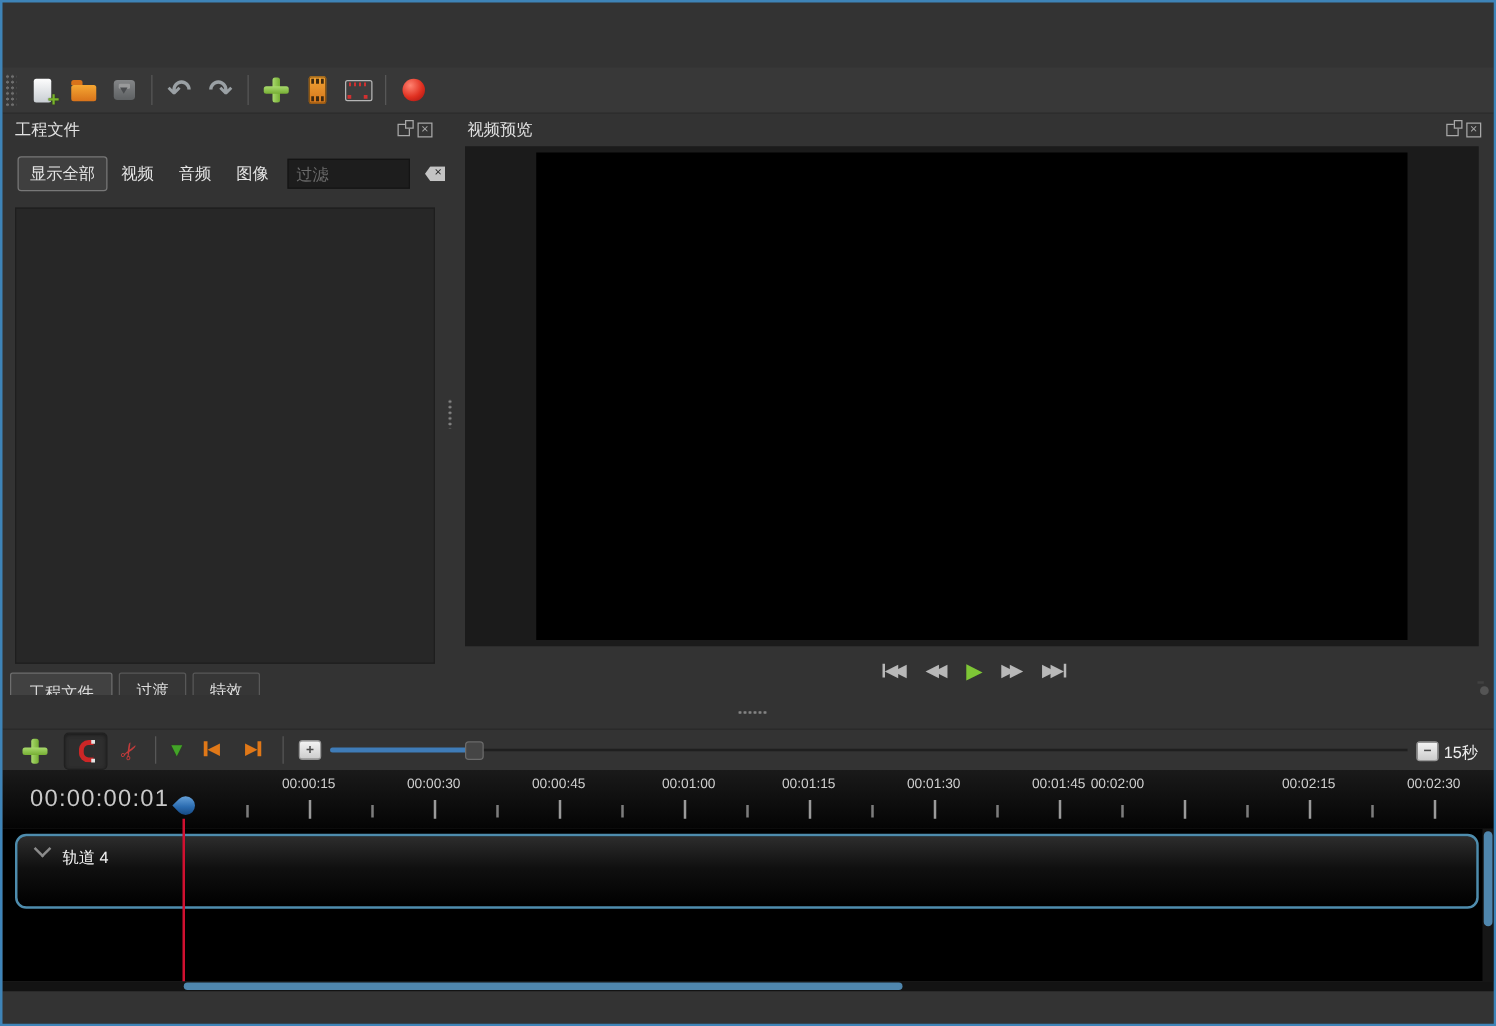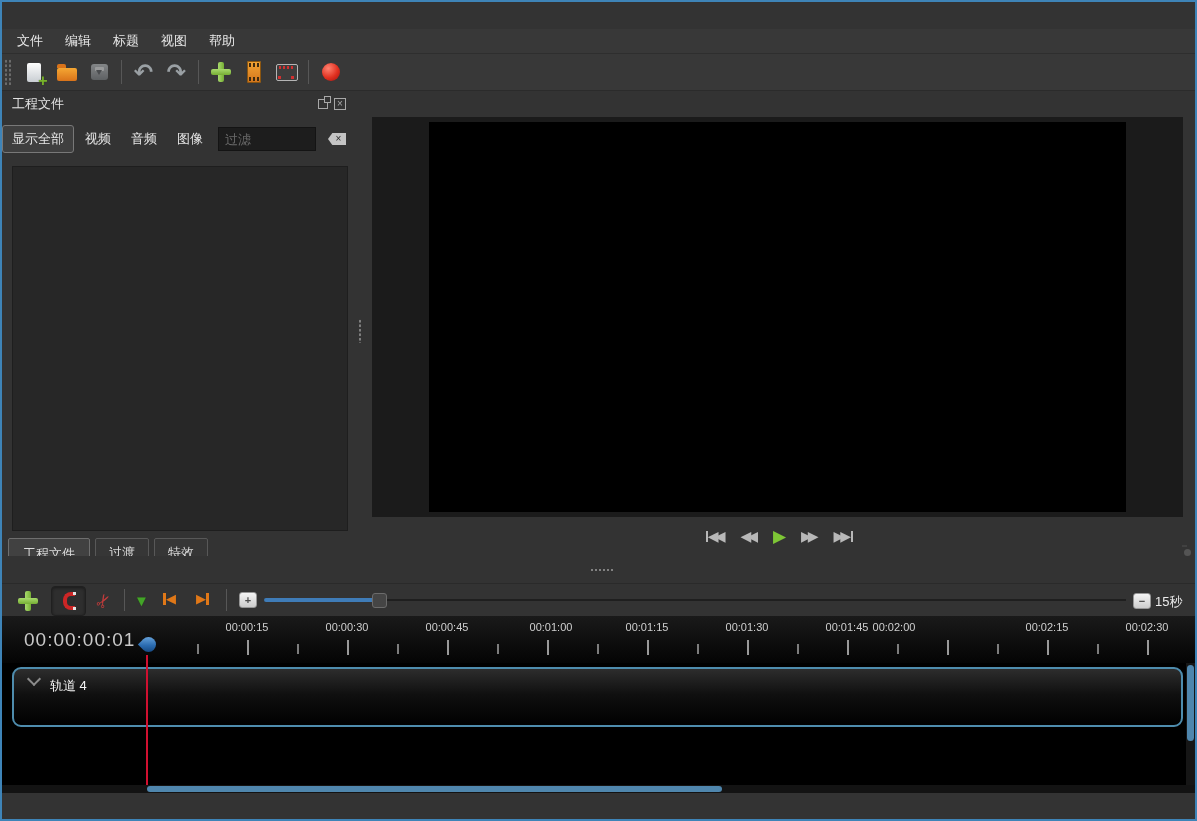--- a/index.html
+++ b/index.html
@@ -72,21 +72,21 @@
   .panel-header{height:26px;display:flex;align-items:center;padding:0 10px;color:#e2e2e2;font-size:13px;}
   .panel-icons{margin-left:auto;display:flex;gap:6px;align-items:center;}
   .float-icon{width:8px;height:8px;border:1px solid #a8a8a8;position:relative;background:#333;}
   .float-icon::before{content:'';position:absolute;right:-4px;top:-4px;width:5px;height:5px;
     border:1px solid #a8a8a8;background:#333;}
   .close-sq{width:10px;height:10px;border:1px solid #a8a8a8;display:flex;align-items:center;
     justify-content:center;color:#a8a8a8;}
   .close-sq::before{content:'×';font-size:10px;line-height:1;}
 
   .left-panel{position:absolute;left:2px;top:91px;width:354px;height:445px;background:#333;}
-  .filter-row{display:flex;align-items:center;padding:8px 4px 0 0;gap:2px;}
+  .filter-row{display:flex;align-items:center;padding:8px 4px 0 12px;gap:2px;}
   .filter-btn{color:#e5e5e5;font-size:13px;padding:4px 9px;white-space:nowrap;}
   .filter-btn.active{border:1px solid #787878;border-radius:3px;background:#3f3f3f;}
   .filter-input{width:84px;height:20px;background:#1d1d1d;border:1px solid #141414;color:#5eead4;
     font-size:13px;padding:1px 6px;margin-left:4px;font-family:inherit;}
   .filter-input::placeholder{color:#6a6a6a;}
   .clear-btn{margin-left:10px;display:flex;align-items:center;}
   .backspace-icon{width:18px;height:12px;background:#c4c4c4;display:flex;align-items:center;
     justify-content:center;clip-path:polygon(24% 0,100% 0,100% 100%,24% 100%,0 50%);}
   .backspace-icon::before{content:'×';font-size:10px;color:#2c2c2c;margin-left:3px;line-height:1;}
   .file-list{position:absolute;left:10px;right:8px;top:75px;bottom:5px;background:#272727;
@@ -197,27 +197,20 @@
     background-image:radial-gradient(circle,#8a8a8a 1px,transparent 1.3px);
     background-size:4.5px 4.5px;background-position:right bottom;
     clip-path:polygon(100% 0,100% 100%,0 100%);}
 </style>
 </head>
 <body>
 
 <div class="window">
 
 
-  <div class="menubar">
-    <span class="menu-item">文件</span>
-    <span class="menu-item">编辑</span>
-    <span class="menu-item">标题</span>
-    <span class="menu-item">视图</span>
-    <span class="menu-item">帮助</span>
-  </div>
 
   <div class="toolbar">
     <div class="tb-handle"></div>
     <div class="tb-btn">
         <span class="icon-new"></span>
       </div>
     <div class="tb-btn">
         <span class="icon-folder"></span>
       </div>
     <div class="tb-btn dim">
@@ -265,20 +258,27 @@
       </span>
     </div>
     <div class="file-list"></div>
   </div>
 
   <div class="v-splitter">
     <div class="dots"></div>
   </div>
 
   <div class="right-panel">
+    <div class="panel-header">
+      <span>视频预览</span>
+      <span class="panel-icons">
+        <span class="float-icon"></span>
+        <span class="close-sq"></span>
+      </span>
+    </div>
     <div class="video-area">
       <div class="video-frame"></div>
     </div>
     <div class="transport">
       <span class="tp-btn">
           <span class="bar"></span>
           <span class="g-tri-ll"></span>
         </span>
       <span class="tp-btn">
           <span class="g-tri-ll"></span>

